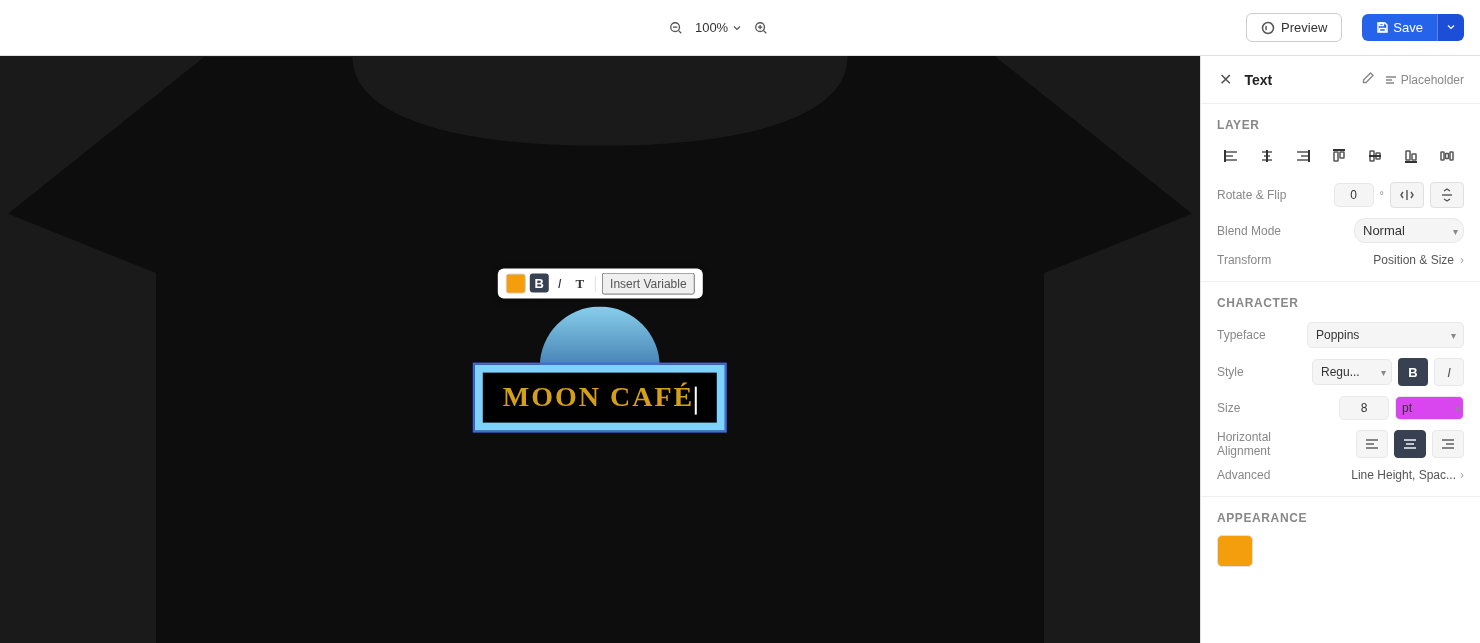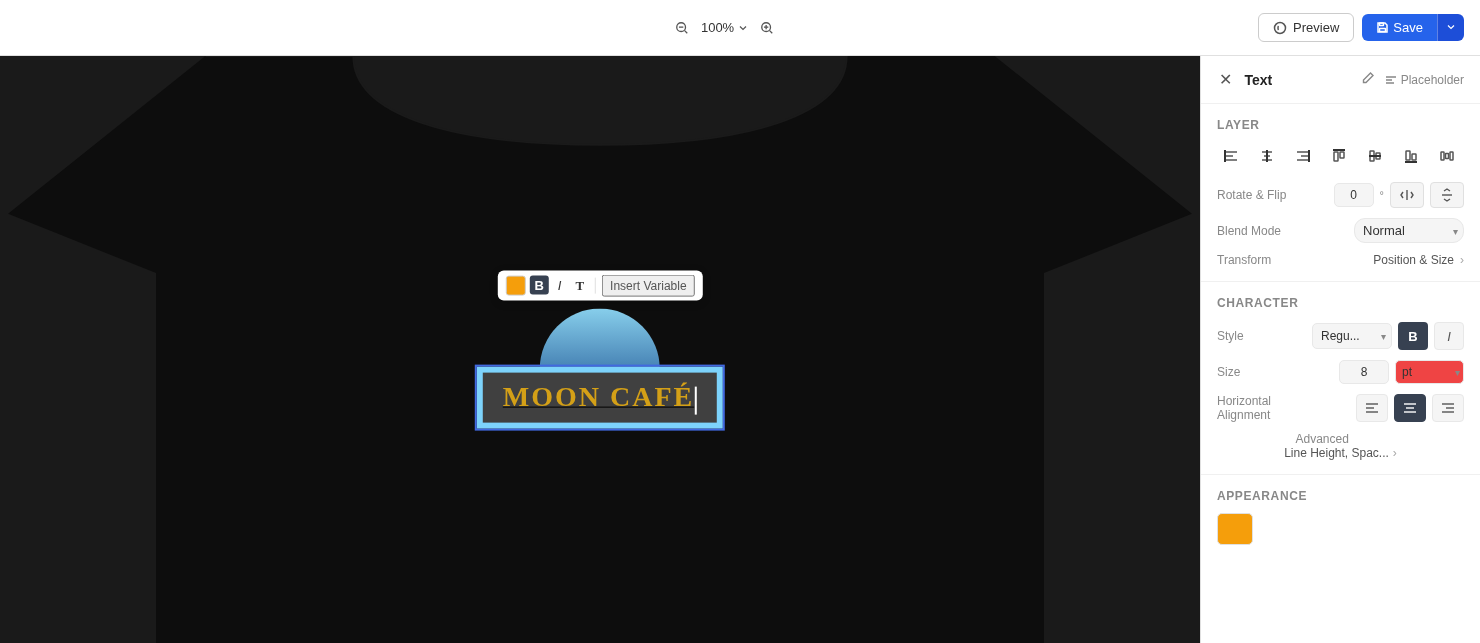--- a/index.html
+++ b/index.html
@@ -32,21 +32,21 @@
       display: flex; align-items: center;
     }
     .zoom-value {
       font-size: 13px;
       color: #333;
       display: flex; align-items: center; gap: 4px;
     }
     .topbar-actions {
       display: flex;
       align-items: center;
-      gap: 8px;
+      gap: 20px;
       margin-left: 25px;
     }
     .btn-preview {
       background: #fff;
       border: 1px solid #ccc;
       border-radius: 6px;
       padding: 6px 14px;
       font-size: 13px;
       cursor: pointer;
       color: #333;
@@ -160,25 +160,24 @@
     }
     .moon-circle {
       width: 120px;
       height: 120px;
       border-radius: 50%;
       background: linear-gradient(to bottom, #87ceeb 0%, #4682b4 50%, #6495ed 100%);
       position: absolute;
       top: 0;
     }
     .text-box {
-      background: #404040;
-      border: 6px solid #7dd3fc;
+      background: #000000;
+      border: 8px solid #7dd3fc;
       padding: 8px 20px;
       position: relative;
-      text-decoration: underline;
     }
     .text-selected {
       outline: 2px solid #4169e1;
     }
     .moon-cafe-text {
       font-family: 'Georgia', serif;
       font-size: 28px;
       font-weight: 900;
       color: #d4a017;
       letter-spacing: 2px;
@@ -487,21 +486,21 @@
       content: '▾';
       position: absolute;
       right: 4px;
       top: 50%;
       transform: translateY(-50%);
       font-size: 10px;
       color: #888;
       pointer-events: none;
     }
     .size-unit-select {
-      background: #ef4444;
+      background: #d946ef;
       border: 1px solid #e8e8e8;
       border-radius: 5px;
       padding: 4px 18px 4px 6px;
       font-size: 12px;
       color: #333;
       cursor: pointer;
       appearance: none;
       -webkit-appearance: none;
       width: 69px;
     }
@@ -525,23 +524,22 @@
     }
     .halign-btn.active {
       background: #374151;
       color: #fff;
       border-color: #374151;
     }
 
     
     .advanced-row {
       display: flex;
-      align-items: center;
+      align-items: flex-end;
       justify-content: space-between;
-      flex-direction: column;
     }
     .advanced-value {
       font-size: 12px;
       color: #555;
     }
 
     
     .appearance-section {
       padding: 14px 16px 8px;
     }
@@ -798,20 +796,30 @@
         <div class="prop-control">
           <span class="transform-value">Position &amp; Size</span>
           <span class="transform-arrow">›</span>
         </div>
       </div>
     </div>
 
     <div class="panel-section">
       <div class="panel-section-title">Character</div>
 
+      <div class="char-row">
+        <span class="prop-label">Typeface</span>
+        <div class="typeface-select-wrapper" style="width:140px;">
+          <select class="typeface-select">
+            <option>Poppins</option>
+            <option>Arial</option>
+            <option>Georgia</option>
+          </select>
+        </div>
+      </div>
 
       <div class="char-row">
         <span class="prop-label">Style</span>
         <div style="display:flex;gap:6px;align-items:center;">
           <div class="style-select-wrap" style="width:80px;">
             <select class="style-select">
               <option>Regu...</option>
               <option>Bold</option>
               <option>Italic</option>
             </select>

